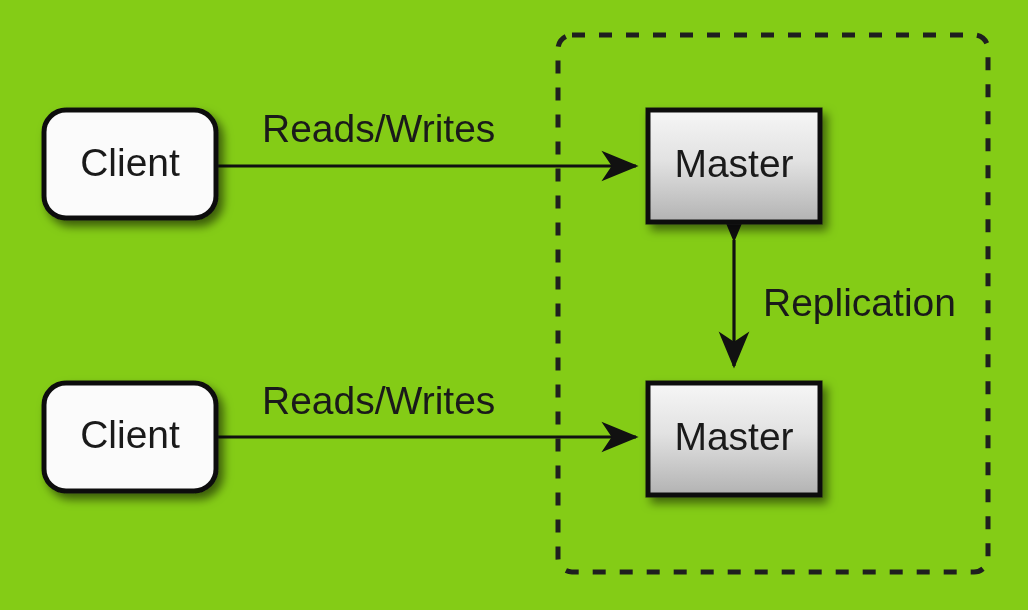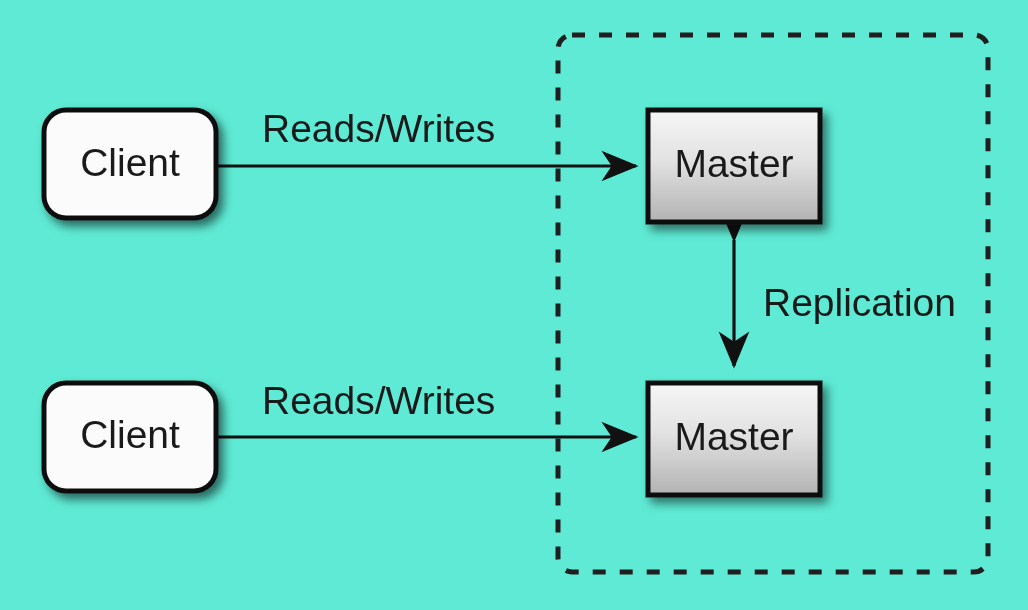--- a/index.html
+++ b/index.html
@@ -8,21 +8,21 @@
     padding: 0;
     background: #ffffff;
   }
   body {
     font-family: "Liberation Sans", sans-serif;
   }
   #diagram-root {
     position: relative;
     width: 1028px;
     height: 610px;
-    background: #5eead4;
+    background: #84cc16;
     overflow: hidden;
   }
   #diagram-svg {
     position: absolute;
     top: 0;
     left: 0;
     width: 1028px;
     height: 610px;
   }
   .node-label {

